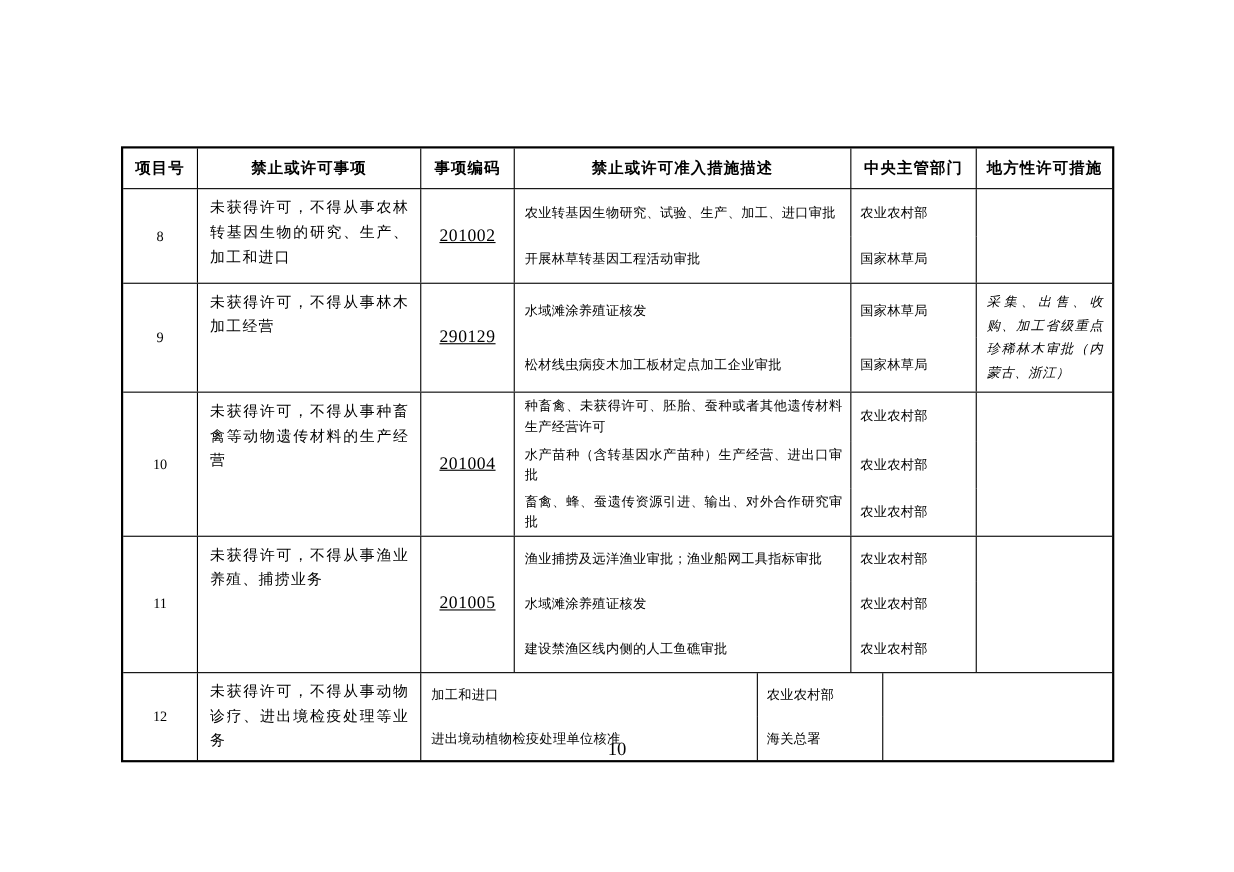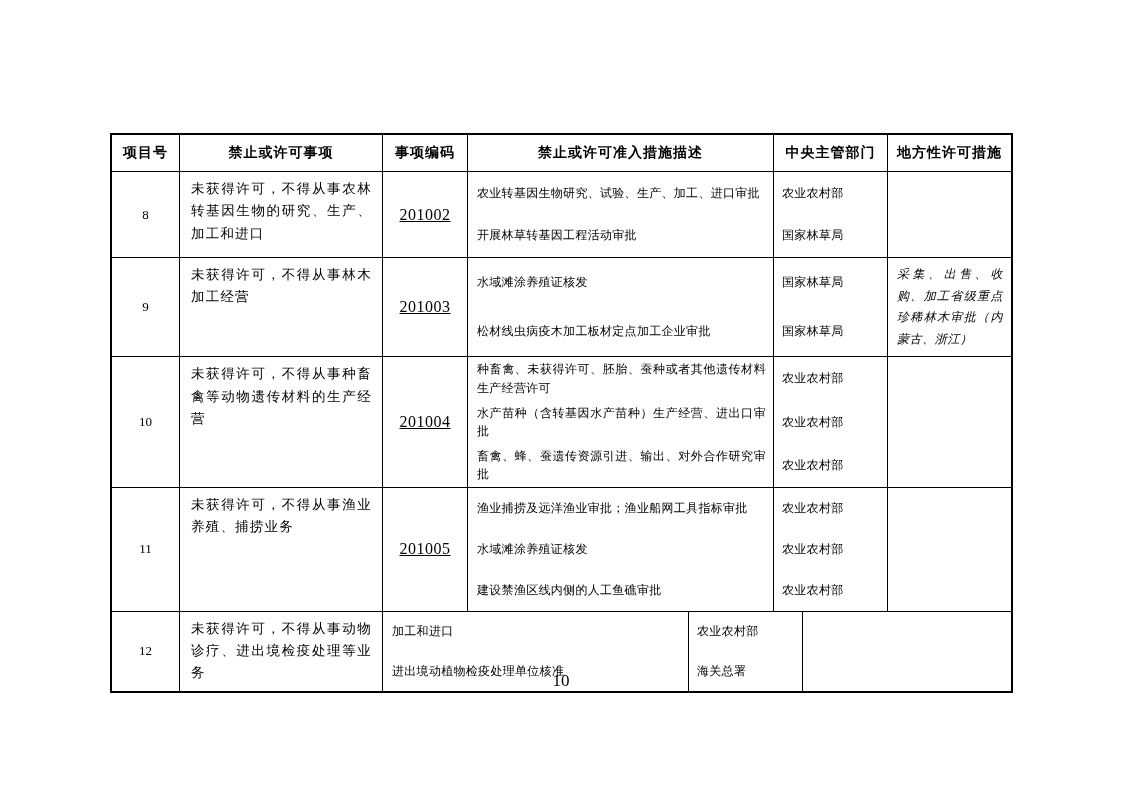--- a/index.html
+++ b/index.html
@@ -124,21 +124,21 @@
     <div class="cell c-local">
             <span class="jt"></span>
           </div>
   </div>
 
   <div class="trow">
     <div class="cell c-num">9</div>
     <div class="cell c-matter">
             <span class="jt">未获得许可，不得从事林木加工经营</span>
           </div>
-    <div class="cell c-code">201003</div>
+    <div class="cell c-code">290129</div>
     <div class="pairs">
             <div class="p-desc">
               <span class="jt">水域滩涂养殖证核发</span>
             </div>
             <div class="p-dept">国家林草局</div>
             <div class="p-desc">
               <span class="jt">松材线虫病疫木加工板材定点加工企业审批</span>
             </div>
             <div class="p-dept">国家林草局</div>
           </div>

